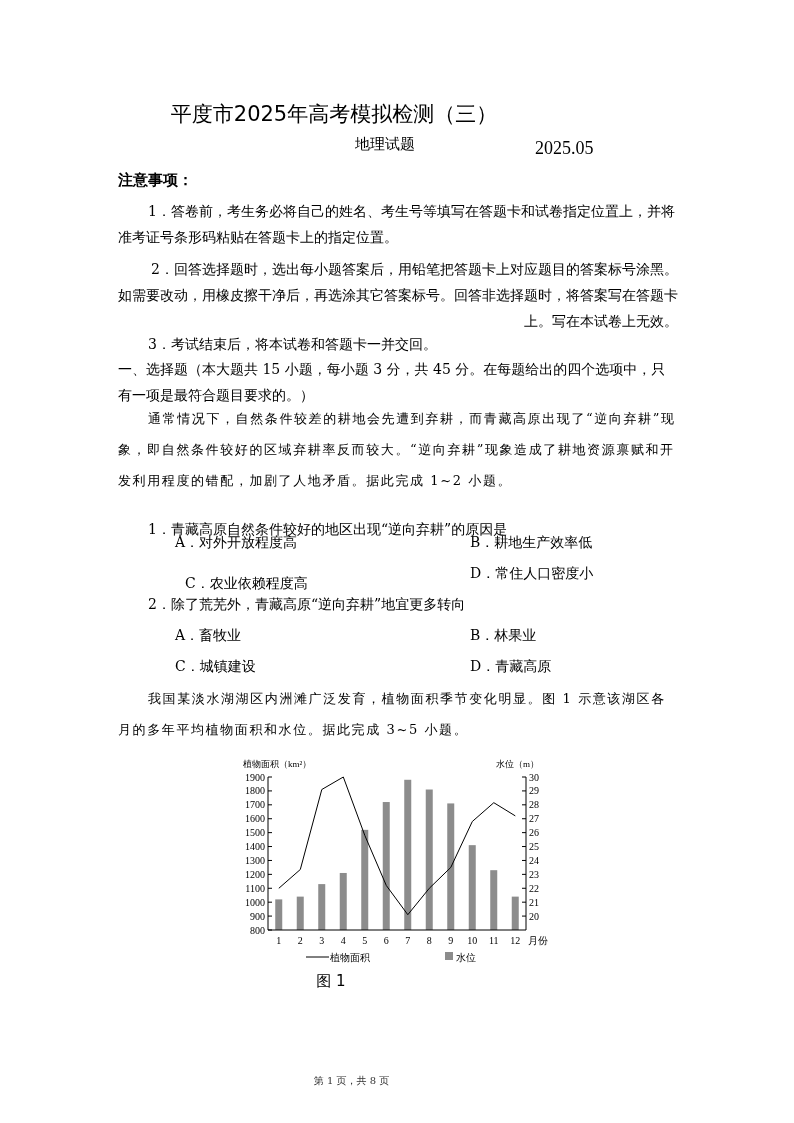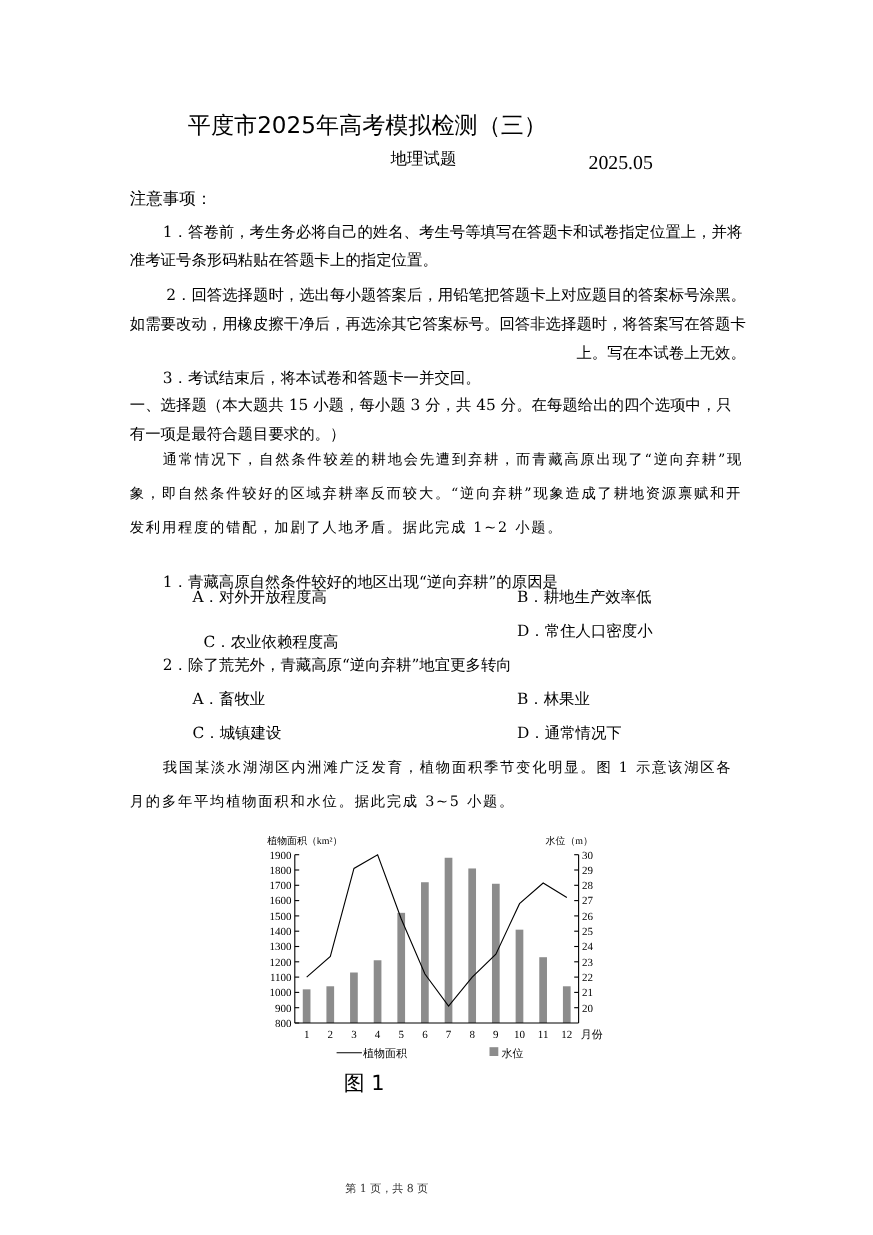--- a/index.html
+++ b/index.html
@@ -3,29 +3,29 @@
 <meta charset="utf-8">
 <style>
   html, body { margin: 0; padding: 0; background: #ffffff; }
   body { width: 794px; height: 1123px; position: relative; overflow: hidden;
          font-family: "DejaVu Serif", "Liberation Serif", serif; color: #000; }
   .abs { position: absolute; white-space: nowrap; }
   .title { top: 100px; left: 0; width: 668px; text-align: center; font-size: 21px;
            font-family: "DejaVu Sans", sans-serif; letter-spacing: 0px; }
   .subtitle { top: 135px; left: 355px; font-size: 15px; font-family: "DejaVu Sans", sans-serif; }
   .date { top: 138px; left: 535px; font-size: 18px; font-family: "Liberation Serif", serif; }
-  .notice-head { top: 171px; left: 118px; font-size: 15px; font-weight: normal;
+  .notice-head { top: 171px; left: 118px; font-size: 15px; font-weight: bold;
                  font-family: "DejaVu Sans", sans-serif; }
   .para { left: 118px; width: 560px; font-size: 14px; line-height: 26px; white-space: normal; }
   .indent { text-indent: 30px; }
   .passage { left: 118px; width: 560px; font-size: 13px; line-height: 31px; white-space: normal;
              letter-spacing: 1.6px; text-indent: 30px; }
   .q { left: 148px; font-size: 14px; }
   .opt { font-size: 14px; }
-  .caption { top: 972px; left: 0; width: 662px; text-align: center; font-size: 19px;
+  .caption { top: 972px; left: 0; width: 662px; text-align: center; font-size: 15px;
              font-family: "DejaVu Sans", sans-serif; }
   .footer { top: 1074px; left: 0; width: 703px; text-align: center; font-size: 10px; color: #333; }
   svg text { font-family: "Liberation Serif", serif; }
 </style>
 </head>
 <body>
 
 <div class="abs title">平度市2025年高考模拟检测（三）</div>
 <div class="abs subtitle">地理试题</div>
 <div class="abs date">2025.05</div>
@@ -41,21 +41,21 @@
 <div class="abs q" style="top:501px;margin-top:20px;">1．青藏高原自然条件较好的地区出现“逆向弃耕”的原因是</div>
 <div class="abs opt" style="top:534px; left:175px;">A．对外开放程度高</div>
 <div class="abs opt" style="top:534px; left:470px;">B．耕地生产效率低</div>
 <div class="abs opt" style="top:565px; left:185px;margin-top:10px;">C．农业依赖程度高</div>
 <div class="abs opt" style="top:565px; left:470px;">D．常住人口密度小</div>
 
 <div class="abs q" style="top:596px;">2．除了荒芜外，青藏高原“逆向弃耕”地宜更多转向</div>
 <div class="abs opt" style="top:627px; left:175px;">A．畜牧业</div>
 <div class="abs opt" style="top:627px; left:470px;">B．林果业</div>
 <div class="abs opt" style="top:658px; left:175px;">C．城镇建设</div>
-<div class="abs opt" style="top:658px; left:470px;">D．通常情况下</div>
+<div class="abs opt" style="top:658px; left:470px;">D．青藏高原</div>
 
 <div class="abs passage" style="top:683px;">我国某淡水湖湖区内洲滩广泛发育，植物面积季节变化明显。图 1 示意该湖区各月的多年平均植物面积和水位。据此完成 3~5 小题。</div>
 
 <svg id="chart" style="position:absolute; left:0; top:0;" width="794" height="1123">
   <text id="ylabel-left" x="243" y="767" font-size="9">植物面积（km²）</text>
   <text id="ylabel-right" x="496" y="767" font-size="9">水位（m）</text>
   <g id="bars">
       <rect x="275.25" y="899.4" width="7" height="30.600000000000023" fill="#8c8c8c"></rect>
       <rect x="296.75" y="896.6181818181818" width="7" height="33.381818181818176" fill="#8c8c8c"></rect>
       <rect x="318.25" y="884.1" width="7" height="45.89999999999998" fill="#8c8c8c"></rect>

